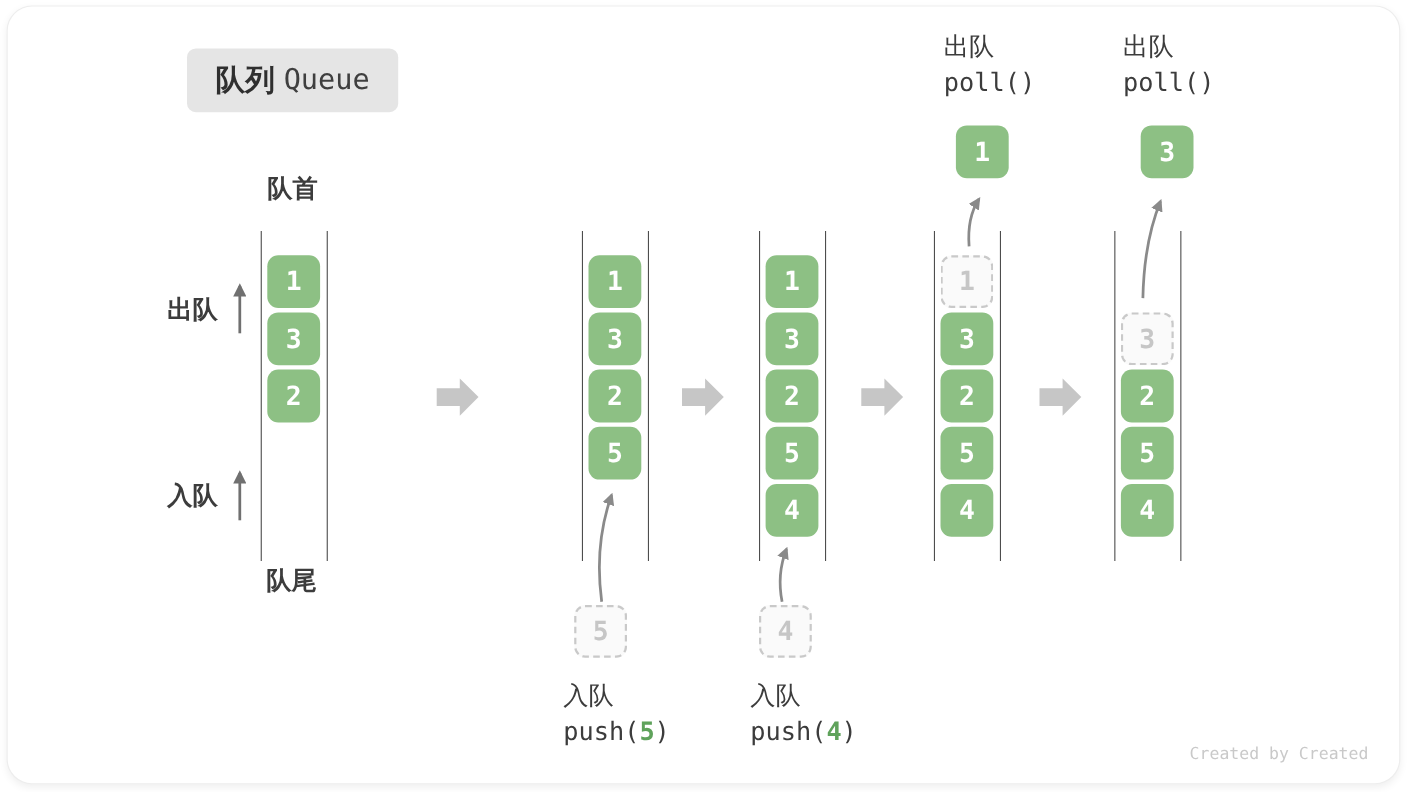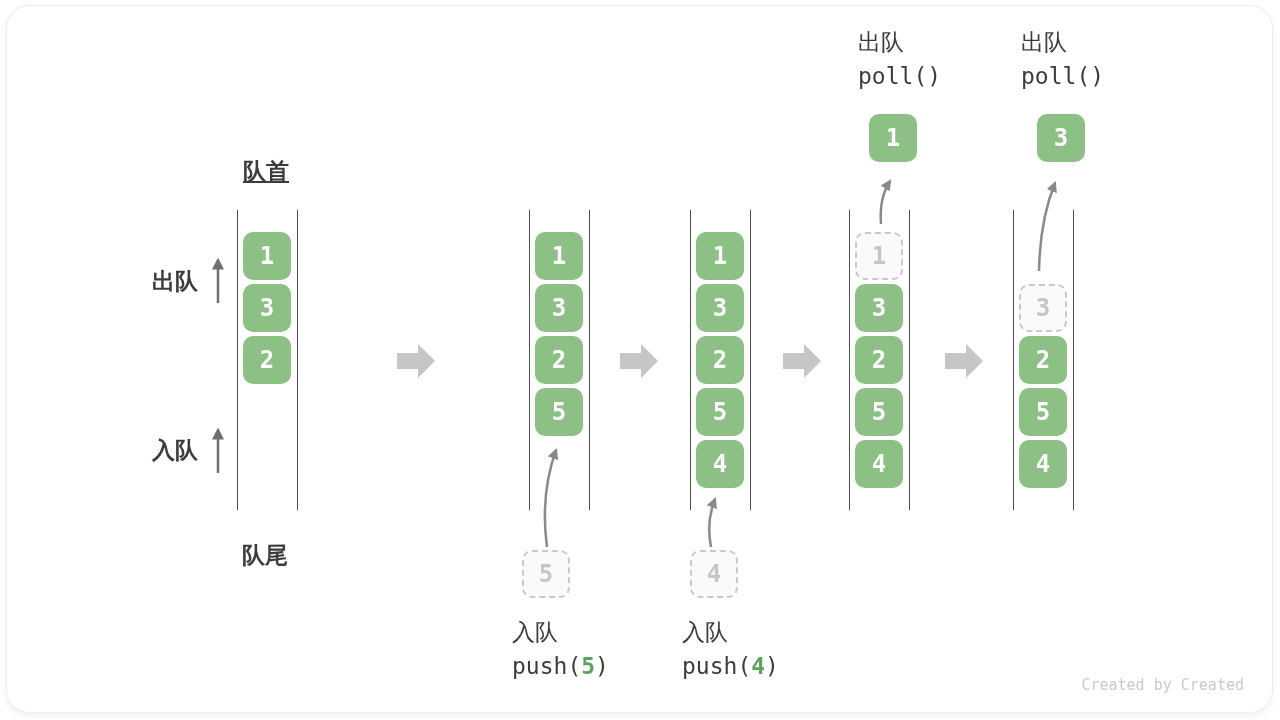--- a/index.html
+++ b/index.html
@@ -63,23 +63,27 @@
     <polygon points="620,353 641,353 641,344 658,361 641,378 641,369 620,369" fill="#c6c6c6"></polygon>
     <polygon points="783,353 804,353 804,344 821,361 804,378 804,369 783,369" fill="#c6c6c6"></polygon>
     <polygon points="945,353 966,353 966,344 983,361 966,378 966,369 945,369" fill="#c6c6c6"></polygon>
 
     <path d="M547,547 Q540,495 556,450" stroke="#8a8a8a" stroke-width="2.5" fill="none" marker-end="url(#ah)"></path>
     <path d="M711,547 Q706,522 715,499" stroke="#8a8a8a" stroke-width="2.5" fill="none" marker-end="url(#ah)"></path>
     <path d="M881,224 Q879,198 890,181" stroke="#8a8a8a" stroke-width="2.5" fill="none" marker-end="url(#ah)"></path>
     <path d="M1039,271 Q1040,220 1055,183" stroke="#8a8a8a" stroke-width="2.5" fill="none" marker-end="url(#ah)"></path>
   </svg>
 
+  <div class="title-chip">
+    <span class="title-zh">队列</span>
+    <span class="title-en">Queue</span>
+  </div>
 
-  <div class="cjk-label" style="left:243px;top:156px;text-decoration:underline;">队首</div>
-  <div class="cjk-label" style="left:242px;top:540px;">队尾</div>
+  <div class="cjk-label" style="left:243px;top:156px;">队首</div>
+  <div class="cjk-label" style="left:242px;top:512px;">队尾</div>
   <div class="cjk-label" style="left:152px;top:266px;">出队</div>
   <div class="cjk-label" style="left:152px;top:435px;">入队</div>
 
   <div class="column" style="left:237px;">
     <div class="slot solid" style="top:22px;">1</div>
     <div class="slot solid" style="top:74px;">3</div>
     <div class="slot solid" style="top:126px;">2</div>
   </div>
 
   <div class="column" style="left:529px;">

